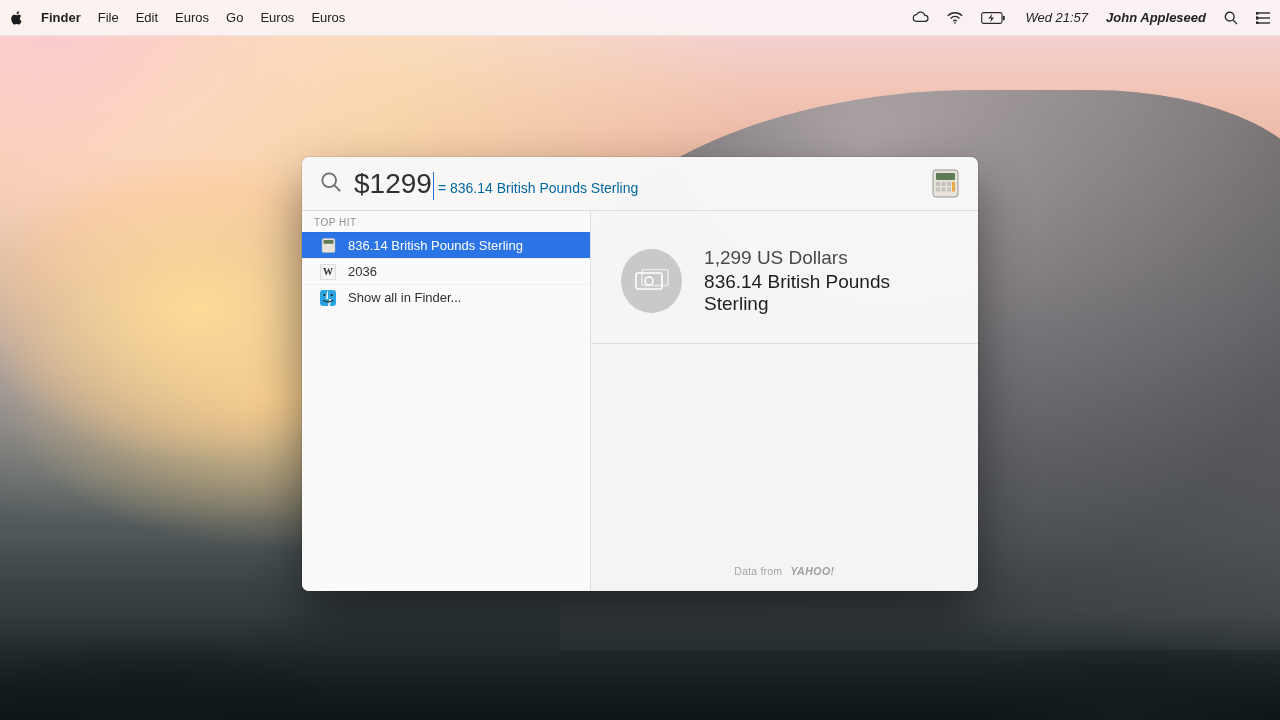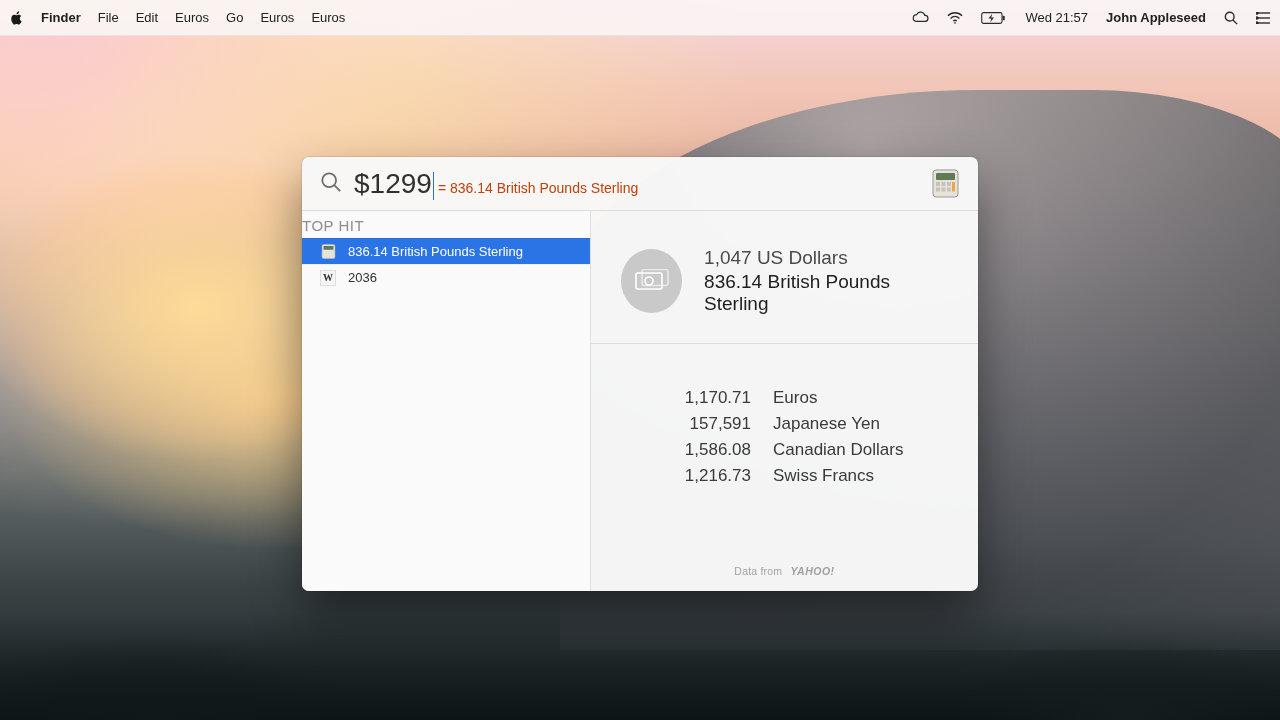--- a/index.html
+++ b/index.html
@@ -56,21 +56,21 @@
     position:absolute; top:0; left:0; right:0; height:36px;
     background:rgba(250,244,244,.92);
     display:flex; align-items:center; font-size:13px; color:#222;
     padding:0 10px; gap:0;
     border-bottom:1px solid rgba(0,0,0,.06);
     z-index:5;
   }
   .menubar .left { display:flex; align-items:center; gap:17px; }
   .menubar .appname { font-weight:700; }
   .menubar .spacer { flex:1; }
-  .menubar .right { display:flex; align-items:center; gap:18px; }
+  .menubar .right { display:flex; align-items:center; gap:18px;font-style:italic; }
   .menubar svg { display:block; }
 
   
   .spotlight {
     position:absolute; left:302px; top:157px; width:676px; height:434px;
     background:rgba(248,248,248,.98);
     border-radius:7px;
     box-shadow:0 24px 50px rgba(0,0,0,.45), 0 0 0 1px rgba(0,0,0,.08);
     overflow:hidden; z-index:4;
     display:flex; flex-direction:column;
@@ -79,30 +79,30 @@
   .search-row {
     height:54px; display:flex; align-items:center; padding:2px 18px; gap:12px;
     border-bottom:1px solid rgba(0,0,0,.1);
   }
   .search-row .mag { color:#6b6b6b; }
   .search-text { display:flex; align-items:baseline; flex:1; gap:6px; }
   .search-text .query { font-size:28px; font-weight:400; color:#303030; position:relative; }
   .search-text .query::after {
     content:""; position:absolute; right:-2px; top:4px; width:1px; height:28px; background:#2a6fd6;
   }
-  .search-text .inline { font-size:14px; color:#c2410c; }
+  .search-text .inline { font-size:14px; color:#0369a1; }
   .calc-icon {
     width:29px; height:29px; display:flex; align-items:center; justify-content:center;
   }
 
   .split { flex:1; display:flex; }
   .left-pane { width:289px; border-right:1px solid rgba(0,0,0,.1); background:rgba(250,250,250,.95); }
   .right-pane { flex:1; display:flex; flex-direction:column; padding:36px 30px 14px 30px; }
 
-  .section-label { font-size:15px; letter-spacing:.5px; color:#8e8e8e; padding:6px 0 4px; text-transform:uppercase; }
+  .section-label { font-size:10px; letter-spacing:.5px; color:#8e8e8e; padding:6px 12px 4px; text-transform:uppercase; }
   .row { height:26px; display:flex; align-items:center; padding:0 18px; gap:12px; font-size:13px; color:#303030; border-top:1px solid rgba(0,0,0,.04); }
   .row .ico { width:16px; height:16px; display:flex; align-items:center; justify-content:center; }
   .row.selected { background:#2a74e6; color:#fff; }
   .row:first-of-type { border-top:none; }
 
   .main-head { display:flex; align-items:center; gap:22px; padding-bottom:28px; }
   .coin-circle {
     width:64px; height:64px; border-radius:50%; background:#c9c9c9;
     display:flex; align-items:center; justify-content:center; color:#fff;
   }
@@ -232,49 +232,51 @@
       </div>
 
 
       <div class="row">
         <span class="ico">
             <span class="wiki-icon">W</span>
           </span>
         <span>2036</span>
       </div>
 
+      <div class="row">
+        <span class="ico finder-icon">
+          <svg width="16" height="16" viewBox="0 0 16 16">
+              <rect width="16" height="16" rx="3" fill="#2da3e2"></rect>
+              <path d="M8 0v9h3c0 3-1 5-1 7H8c0-2 1-4 1-7H6c0-4 1-7 2-9z" fill="#e9eef1"></path>
+              <circle cx="4.3" cy="5" r="1" fill="#1b1b1b"></circle>
+              <circle cx="11.7" cy="5" r="1" fill="#1b1b1b"></circle>
+              <path d="M3 10c2 2.5 8 2.5 10 0" stroke="#1b1b1b" stroke-width="1.1" fill="none"></path>
+            </svg>
+        </span>
+        <span>Show all in Finder...</span>
+      </div>
     </div>
 
     <div class="right-pane">
       <div class="main-head">
         <div class="coin-circle">
           <svg width="34" height="24" viewBox="0 0 34 24" fill="none" stroke="#ffffff" stroke-width="1.6">
               <rect x="1" y="4" width="26" height="16" rx="2"></rect>
               <circle cx="14" cy="12" r="4"></circle>
               <rect x="7" y="0.5" width="26" height="16" rx="2" stroke-opacity="0.6"></rect>
             </svg>
         </div>
         <div class="main-head-text">
-          <div class="l1">1,047 US Dollars</div>
+          <div class="l1">1,299 US Dollars</div>
           <div class="l2">836.14 British Pounds Sterling</div>
         </div>
       </div>
 
       <div class="divider"></div>
 
-      <div class="conv-table">
-        <div class="amt">1,170.71</div>
-        <div class="cur">Euros</div>
-        <div class="amt">157,591</div>
-        <div class="cur">Japanese Yen</div>
-        <div class="amt">1,586.08</div>
-        <div class="cur">Canadian Dollars</div>
-        <div class="amt">1,216.73</div>
-        <div class="cur">Swiss Francs</div>
-      </div>
 
       <div class="attrib">
         <span>Data from</span>
         <span class="yahoo">YAHOO!</span>
       </div>
     </div>
   </div>
 
 </div>
 

